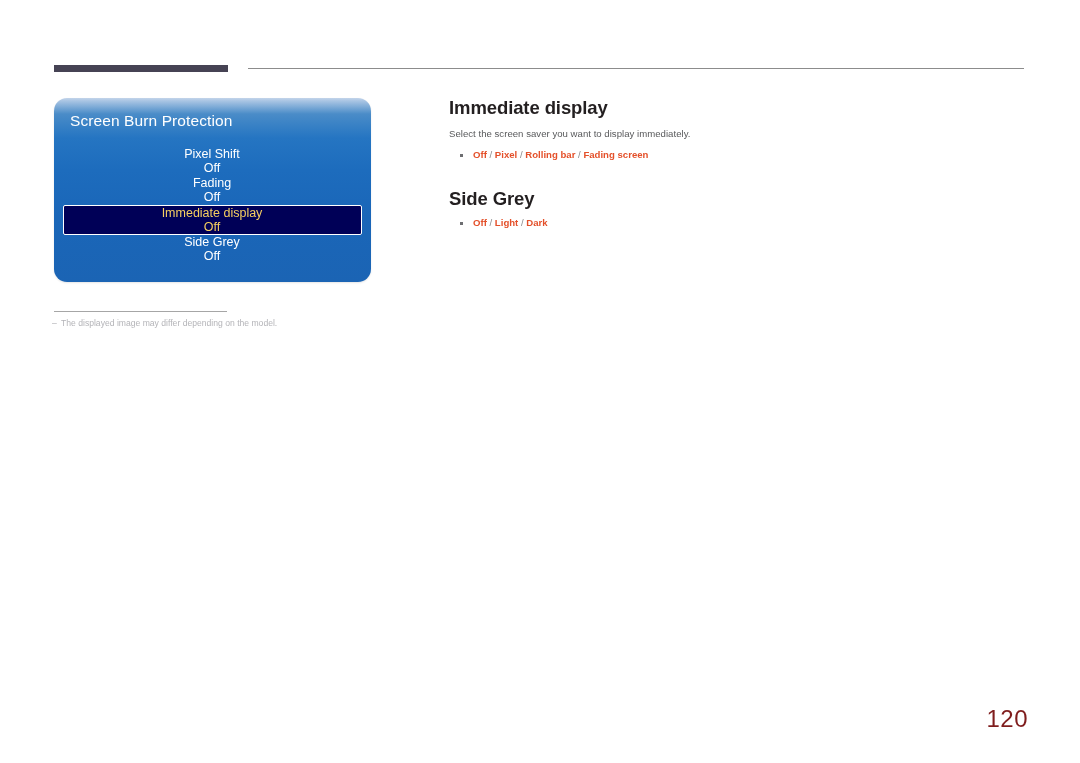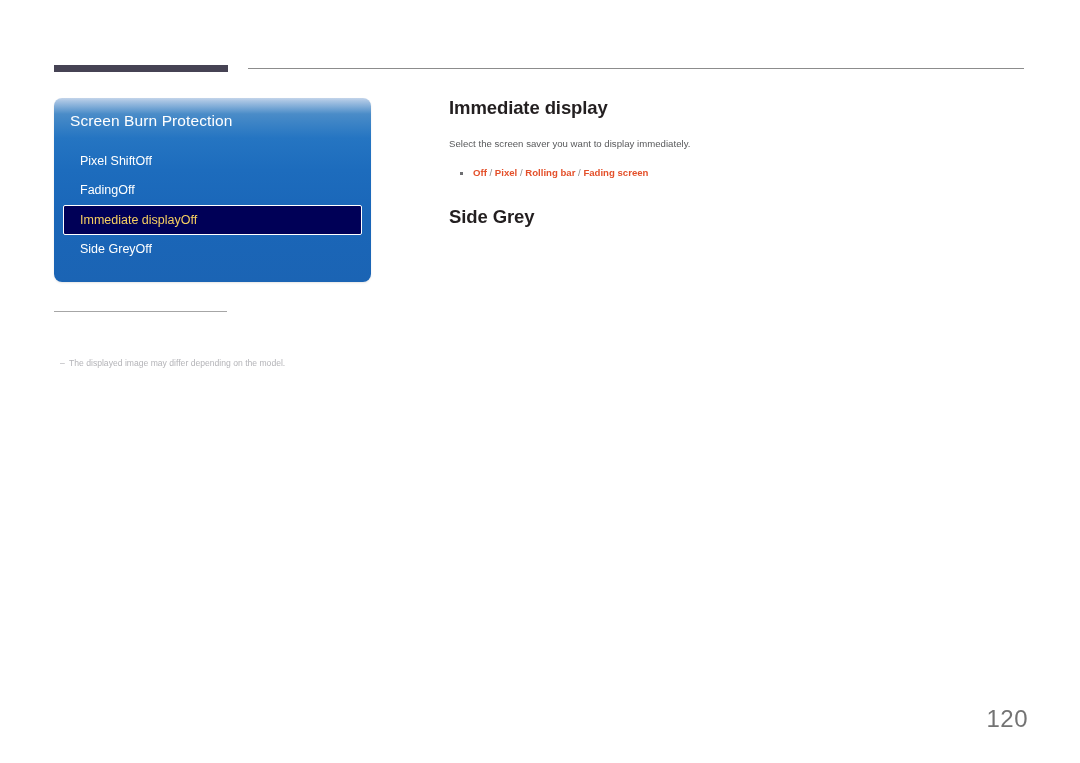--- a/index.html
+++ b/index.html
@@ -39,21 +39,21 @@
     background: #8c8c8c;
   }
 
   
   .osd-panel {
     position: absolute;
     left: 54px;
     top: 98px;
     width: 317px;
     height: 184px;
-    border-radius: 8px;
+    border-radius: 13px;
     background: linear-gradient(to bottom,
                 #c3d4ea 0px,
                 #a8c4e3 3px,
                 #4a8cc8 16px,
                 #2575c2 40px,
                 #1d6cbd 72px,
                 #1a66b8 120px,
                 #1b64b4 184px);
     box-shadow: 0 1px 2px rgba(0,0,0,0.10);
     overflow: hidden;
@@ -76,24 +76,25 @@
     top: 48px;
     width: 100%;
   }
 
   .osd-row {
     position: relative;
     height: 29.5px;
     margin: 0 9px;
     display: flex;
     align-items: center;
-    justify-content: flex-start;
+    justify-content: center;
     padding: 0 17px 0 16px;
     border: 1px solid transparent;
     border-radius: 1px;
+    flex-direction: column;
   }
 
   .osd-row .row-label {
     font-size: 12.5px;
     color: #ffffff;
     white-space: nowrap;
   }
   .osd-row .row-value {
     font-size: 12.5px;
     color: #ffffff;
@@ -114,27 +115,26 @@
   .footnote-rule {
     position: absolute;
     left: 54px;
     top: 311px;
     width: 173px;
     height: 1px;
     background: #a6a6a6;
   }
   .footnote {
     position: absolute;
-    left: 60px;
+    left: 52px;
     top: 318px;
     width: 340px;
     font-size: 8.6px;
     color: #b4b4b8;
     white-space: nowrap;
-    margin-top: 40px;
   }
   .footnote .dash {
     display: inline-block;
     width: 9px;
   }
 
   
   .content {
     position: absolute;
     left: 449px;
@@ -144,29 +144,29 @@
 
   .section-heading {
     font-size: 18.5px;
     font-weight: bold;
     color: #231f20;
     letter-spacing: -0.1px;
     line-height: 1.1;
   }
 
   .section-desc {
-    margin-top: 20px;
+    margin-top: 10px;
     font-size: 9.6px;
     color: #58595b;
     line-height: 1.35;
     letter-spacing: 0.02px;
   }
 
   .option-list {
-    margin-top: 16px;
+    margin-top: 8px;
     list-style: none;
   }
   .option-item {
     position: relative;
     padding-left: 24px;
     font-size: 9.6px;
     font-weight: bold;
     color: #e4502a;
     line-height: 1.3;
   }
@@ -185,21 +185,21 @@
   }
 
   .section-gap { height: 27px; }
 
   
   .page-number {
     position: absolute;
     right: 52px;
     bottom: 30px;
     font-size: 24px;
-    color: #737373;
+    color: #7f1d1d;
     letter-spacing: 0.5px;
   }
 </style>
 </head>
 <body>
 
 <div class="page">
 
   <div class="header-bar"></div>
   <div class="header-rule"></div>
@@ -235,18 +235,21 @@
       <div>
         <div class="section-heading">Immediate display</div>
         <div class="section-desc">Select the screen saver you want to display immediately.</div>
         <ul class="option-list">
           <li class="option-item"><span>Off</span><span class="sep"> / </span><span>Pixel</span><span class="sep"> / </span><span>Rolling bar</span><span class="sep"> / </span><span>Fading screen</span></li>
         </ul>
       </div>
       <div class="section-gap"></div>
       <div>
         <div class="section-heading">Side Grey</div>
+        <ul class="option-list">
+          <li class="option-item"><span>Off</span><span class="sep"> / </span><span>Light</span><span class="sep"> / </span><span>Dark</span></li>
+        </ul>
       </div>
     </div>
 
   <div class="page-number">120</div>
 
 </div>
 
 </body></html>

